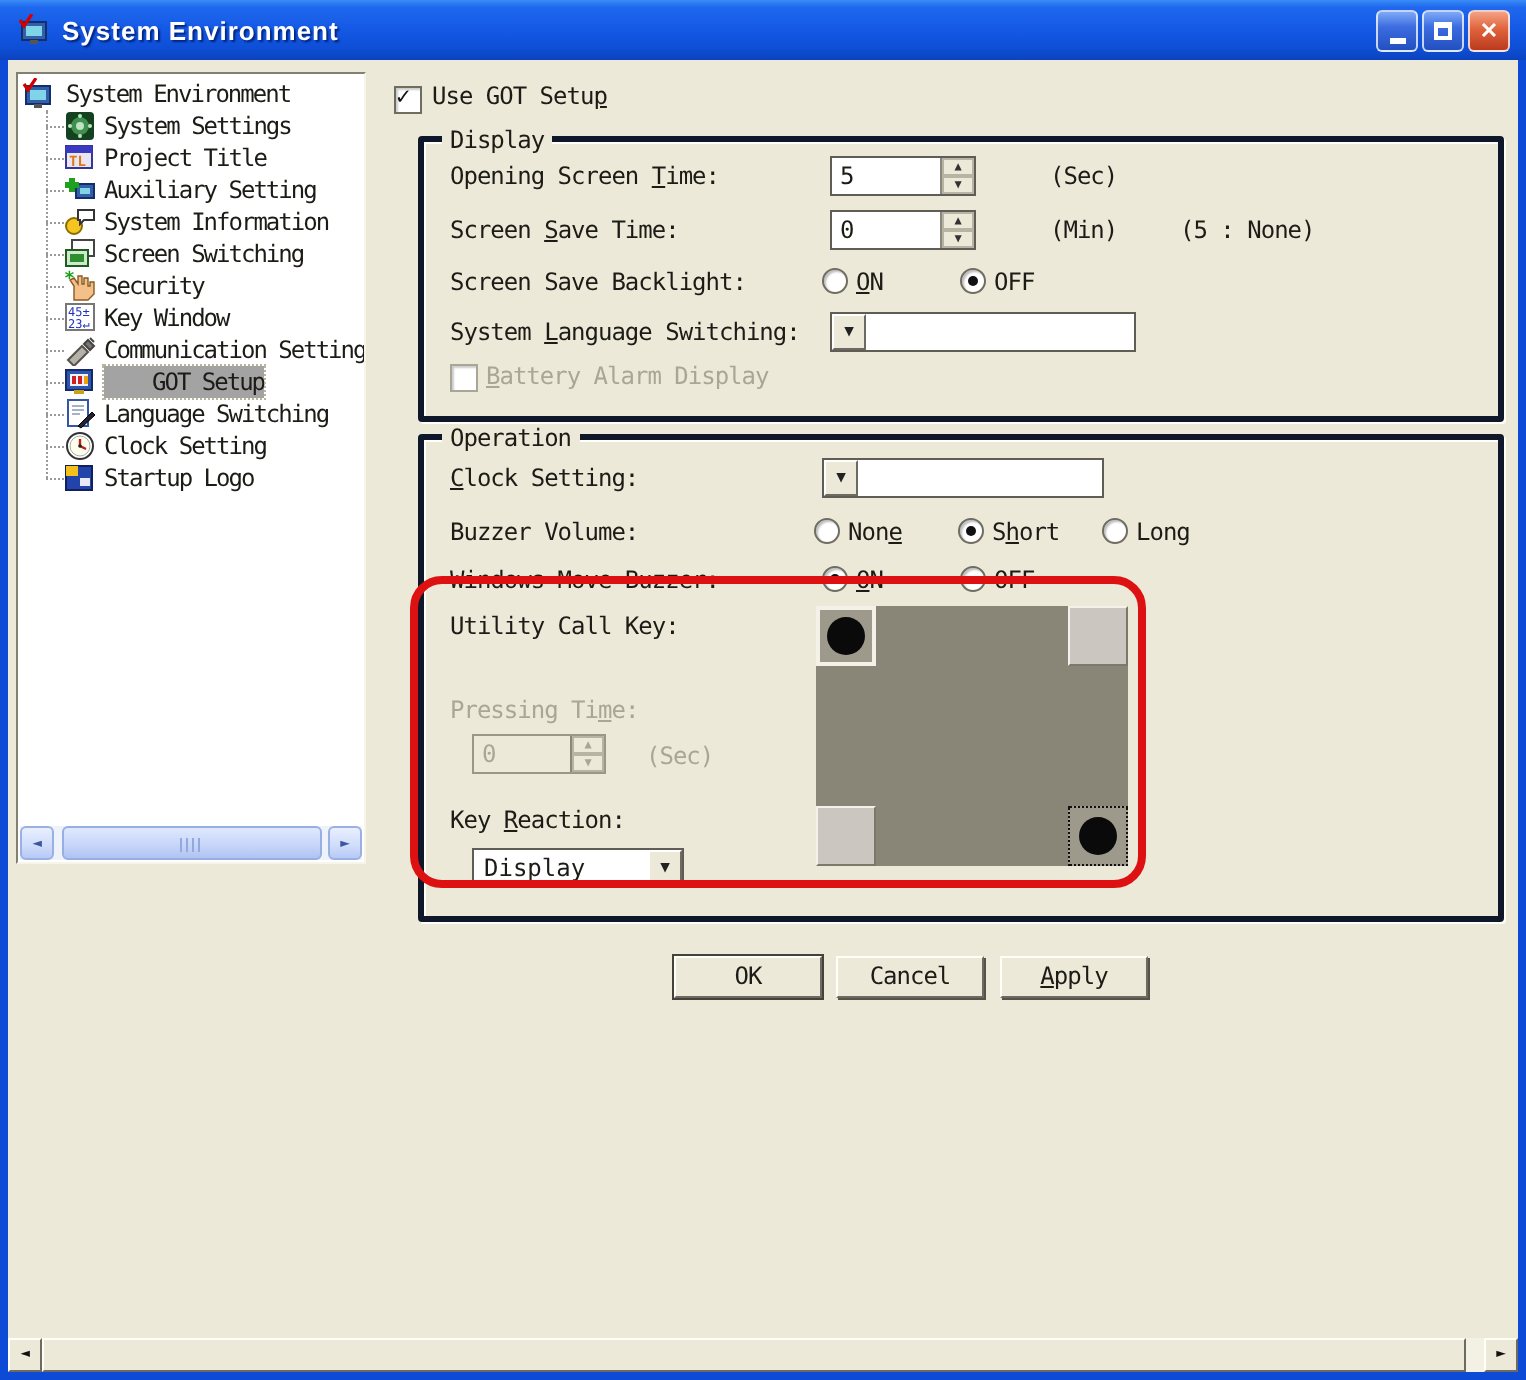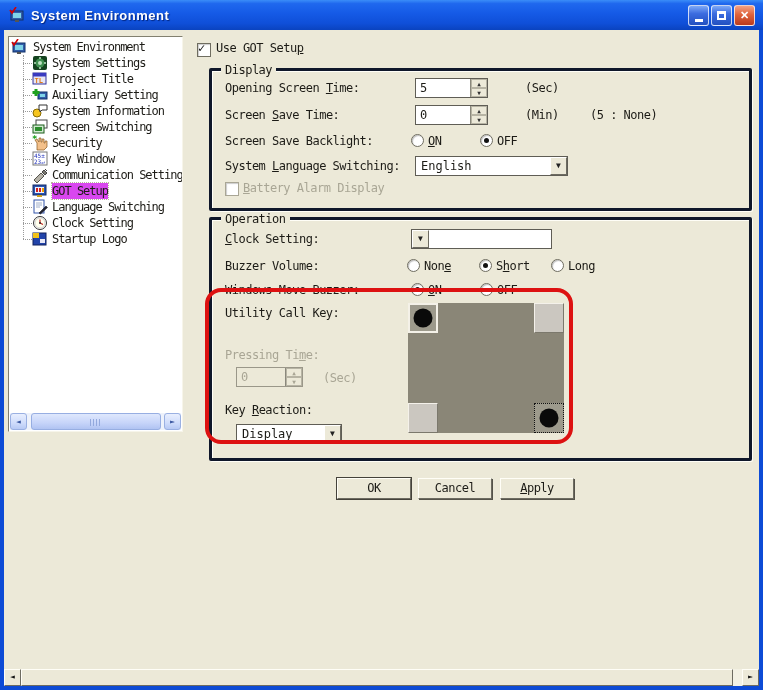--- a/index.html
+++ b/index.html
@@ -24,21 +24,21 @@
   .glyph-max{width:9px;height:9px;border:2px solid #fff;border-top-width:3px;box-sizing:border-box;}
 
   
   .tree{position:absolute;left:8px;top:36px;width:175px;height:396px;background:#fff;
     border:1px solid #828070;border-right-color:#f7f5ea;border-bottom-color:#f7f5ea;box-sizing:border-box;overflow:hidden;}
   .trow{position:absolute;left:0;height:16px;line-height:16px;white-space:nowrap;}
   .trow .ticon{position:absolute;width:16px;height:16px;top:0;}
   .trow .tlabel{position:absolute;top:0;letter-spacing:-1px;}
   .trow.root .ticon{left:2px;} .trow.root .tlabel{left:24px;}
   .trow.child .ticon{left:23px;} .trow.child .tlabel{left:43px;}
-  .tlabel.hl{background:#d946ef;outline:1px dotted #b9b49e;}
+  .tlabel.hl{background:#a3a3a3;outline:1px dotted #b9b49e;padding-left:24px;}
   .vline{position:absolute;left:14px;top:18px;height:184px;border-left:1px dotted #9a9a9a;}
   .hstub{position:absolute;left:14px;width:9px;border-top:1px dotted #9a9a9a;}
   
   .xpsb{position:absolute;left:1px;right:1px;bottom:1px;height:17px;background:#eef2fb;}
   .xpsb .arr{position:absolute;top:0;width:17px;height:17px;border:1px solid #9ab0e2;border-radius:3px;
     background:linear-gradient(180deg,#e9effe 0%,#cfdcfb 60%,#b7c9f4 100%);box-sizing:border-box;
     color:#3a57a0;font-size:8px;line-height:15px;text-align:center;}
   .xpsb .arr.l{left:0;} .xpsb .arr.r{right:0;}
   .xpsb .thumb{position:absolute;left:21px;width:130px;top:0;height:17px;border:1px solid #97aee2;border-radius:3px;
     background:linear-gradient(180deg,#dfe8fd 0%,#c6d4f9 60%,#b0c3f2 100%);box-sizing:border-box;}
@@ -289,21 +289,20 @@
     <span class="lbl" style="position:absolute;left:378px;top:37px">(5 : None)</span>
 
     <span class="lbl" style="position:absolute;left:13px;top:63px">Screen Save Backlight:</span>
     <span class="radio" style="left:199px;top:63px"></span>
     <span class="lbl" style="position:absolute;left:216px;top:63px"><u>O</u><span>N</span></span>
     <span class="radio sel" style="left:268px;top:63px"></span>
     <span class="lbl" style="position:absolute;left:285px;top:63px">OFF</span>
 
     <span class="lbl" style="position:absolute;left:13px;top:88px"><span>System </span><u>L</u><span>anguage Switching:</span></span>
     <div class="combo" style="left:203px;top:85px;width:153px">
-      <span class="combo-val">English</span>
       <div class="combo-btn">▼</div>
     </div>
 
     <div class="cb dis" style="left:13px;top:111px"></div>
     <span class="lbl gray" style="position:absolute;left:31px;top:110px"><u>B</u><span>attery Alarm Display</span></span>
   </div>
 
   <div class="group" style="left:209px;top:217px;width:537px;height:238px">
     <span class="legend">Operation</span>
 

